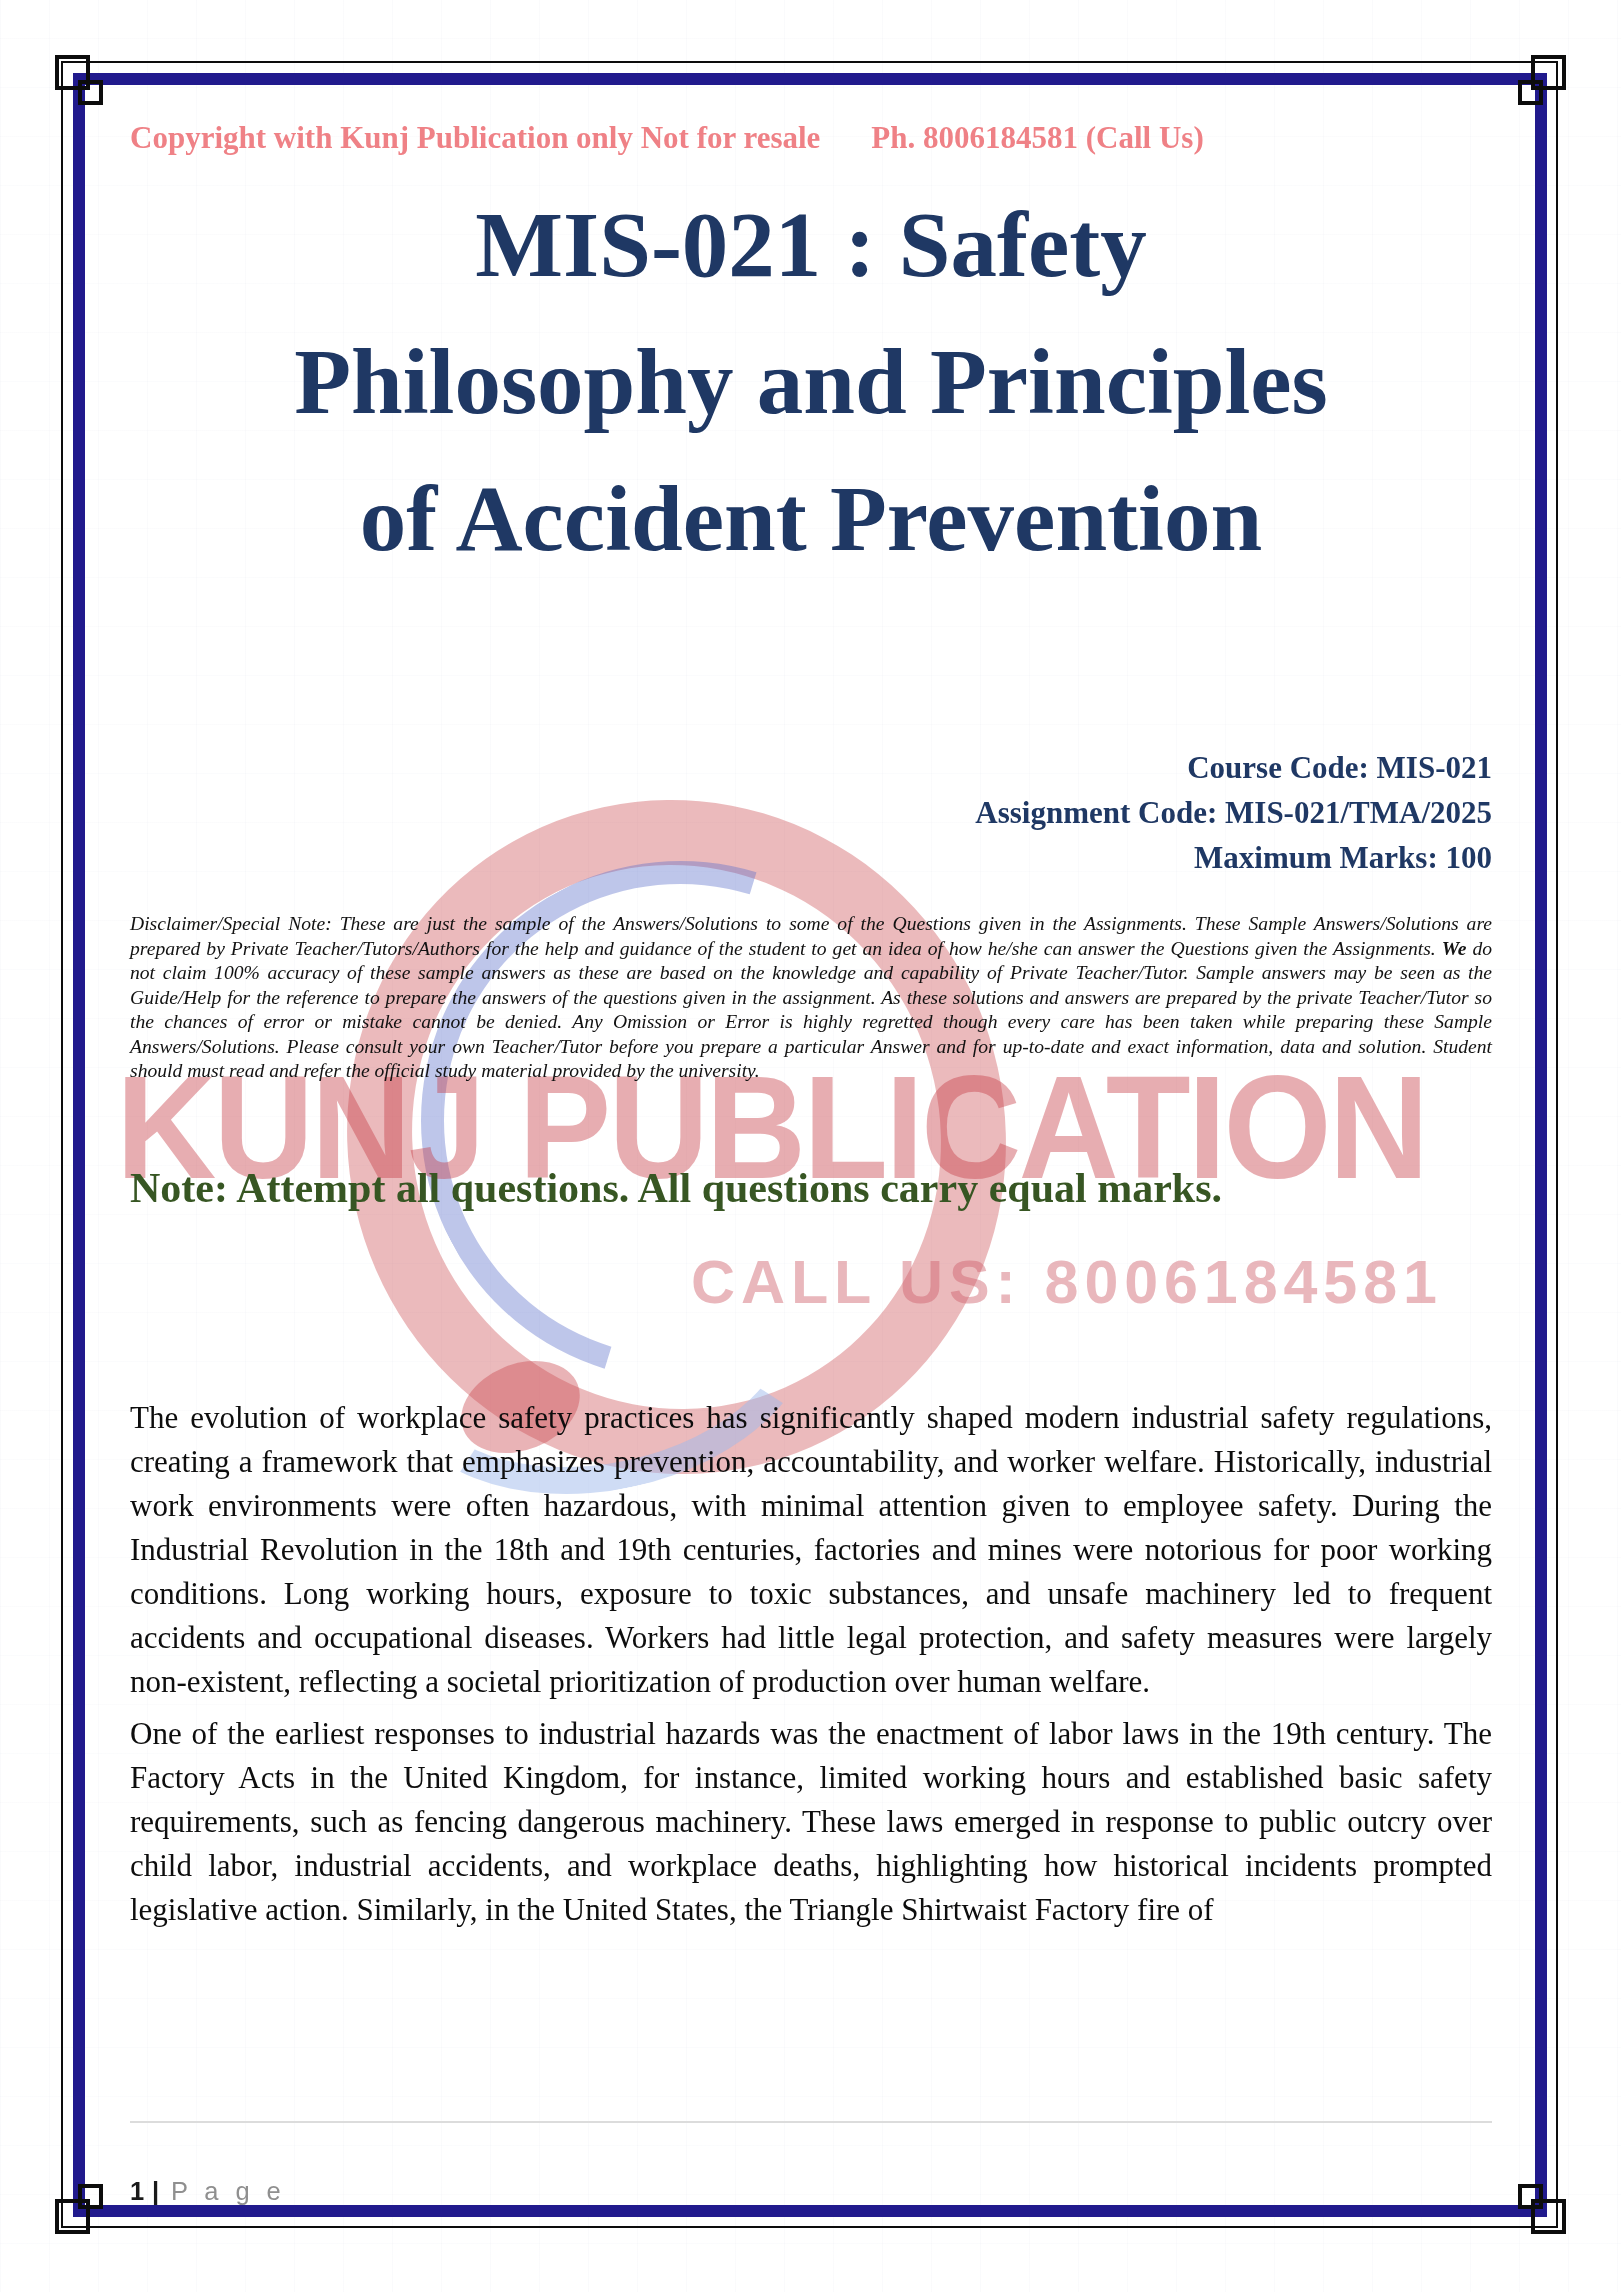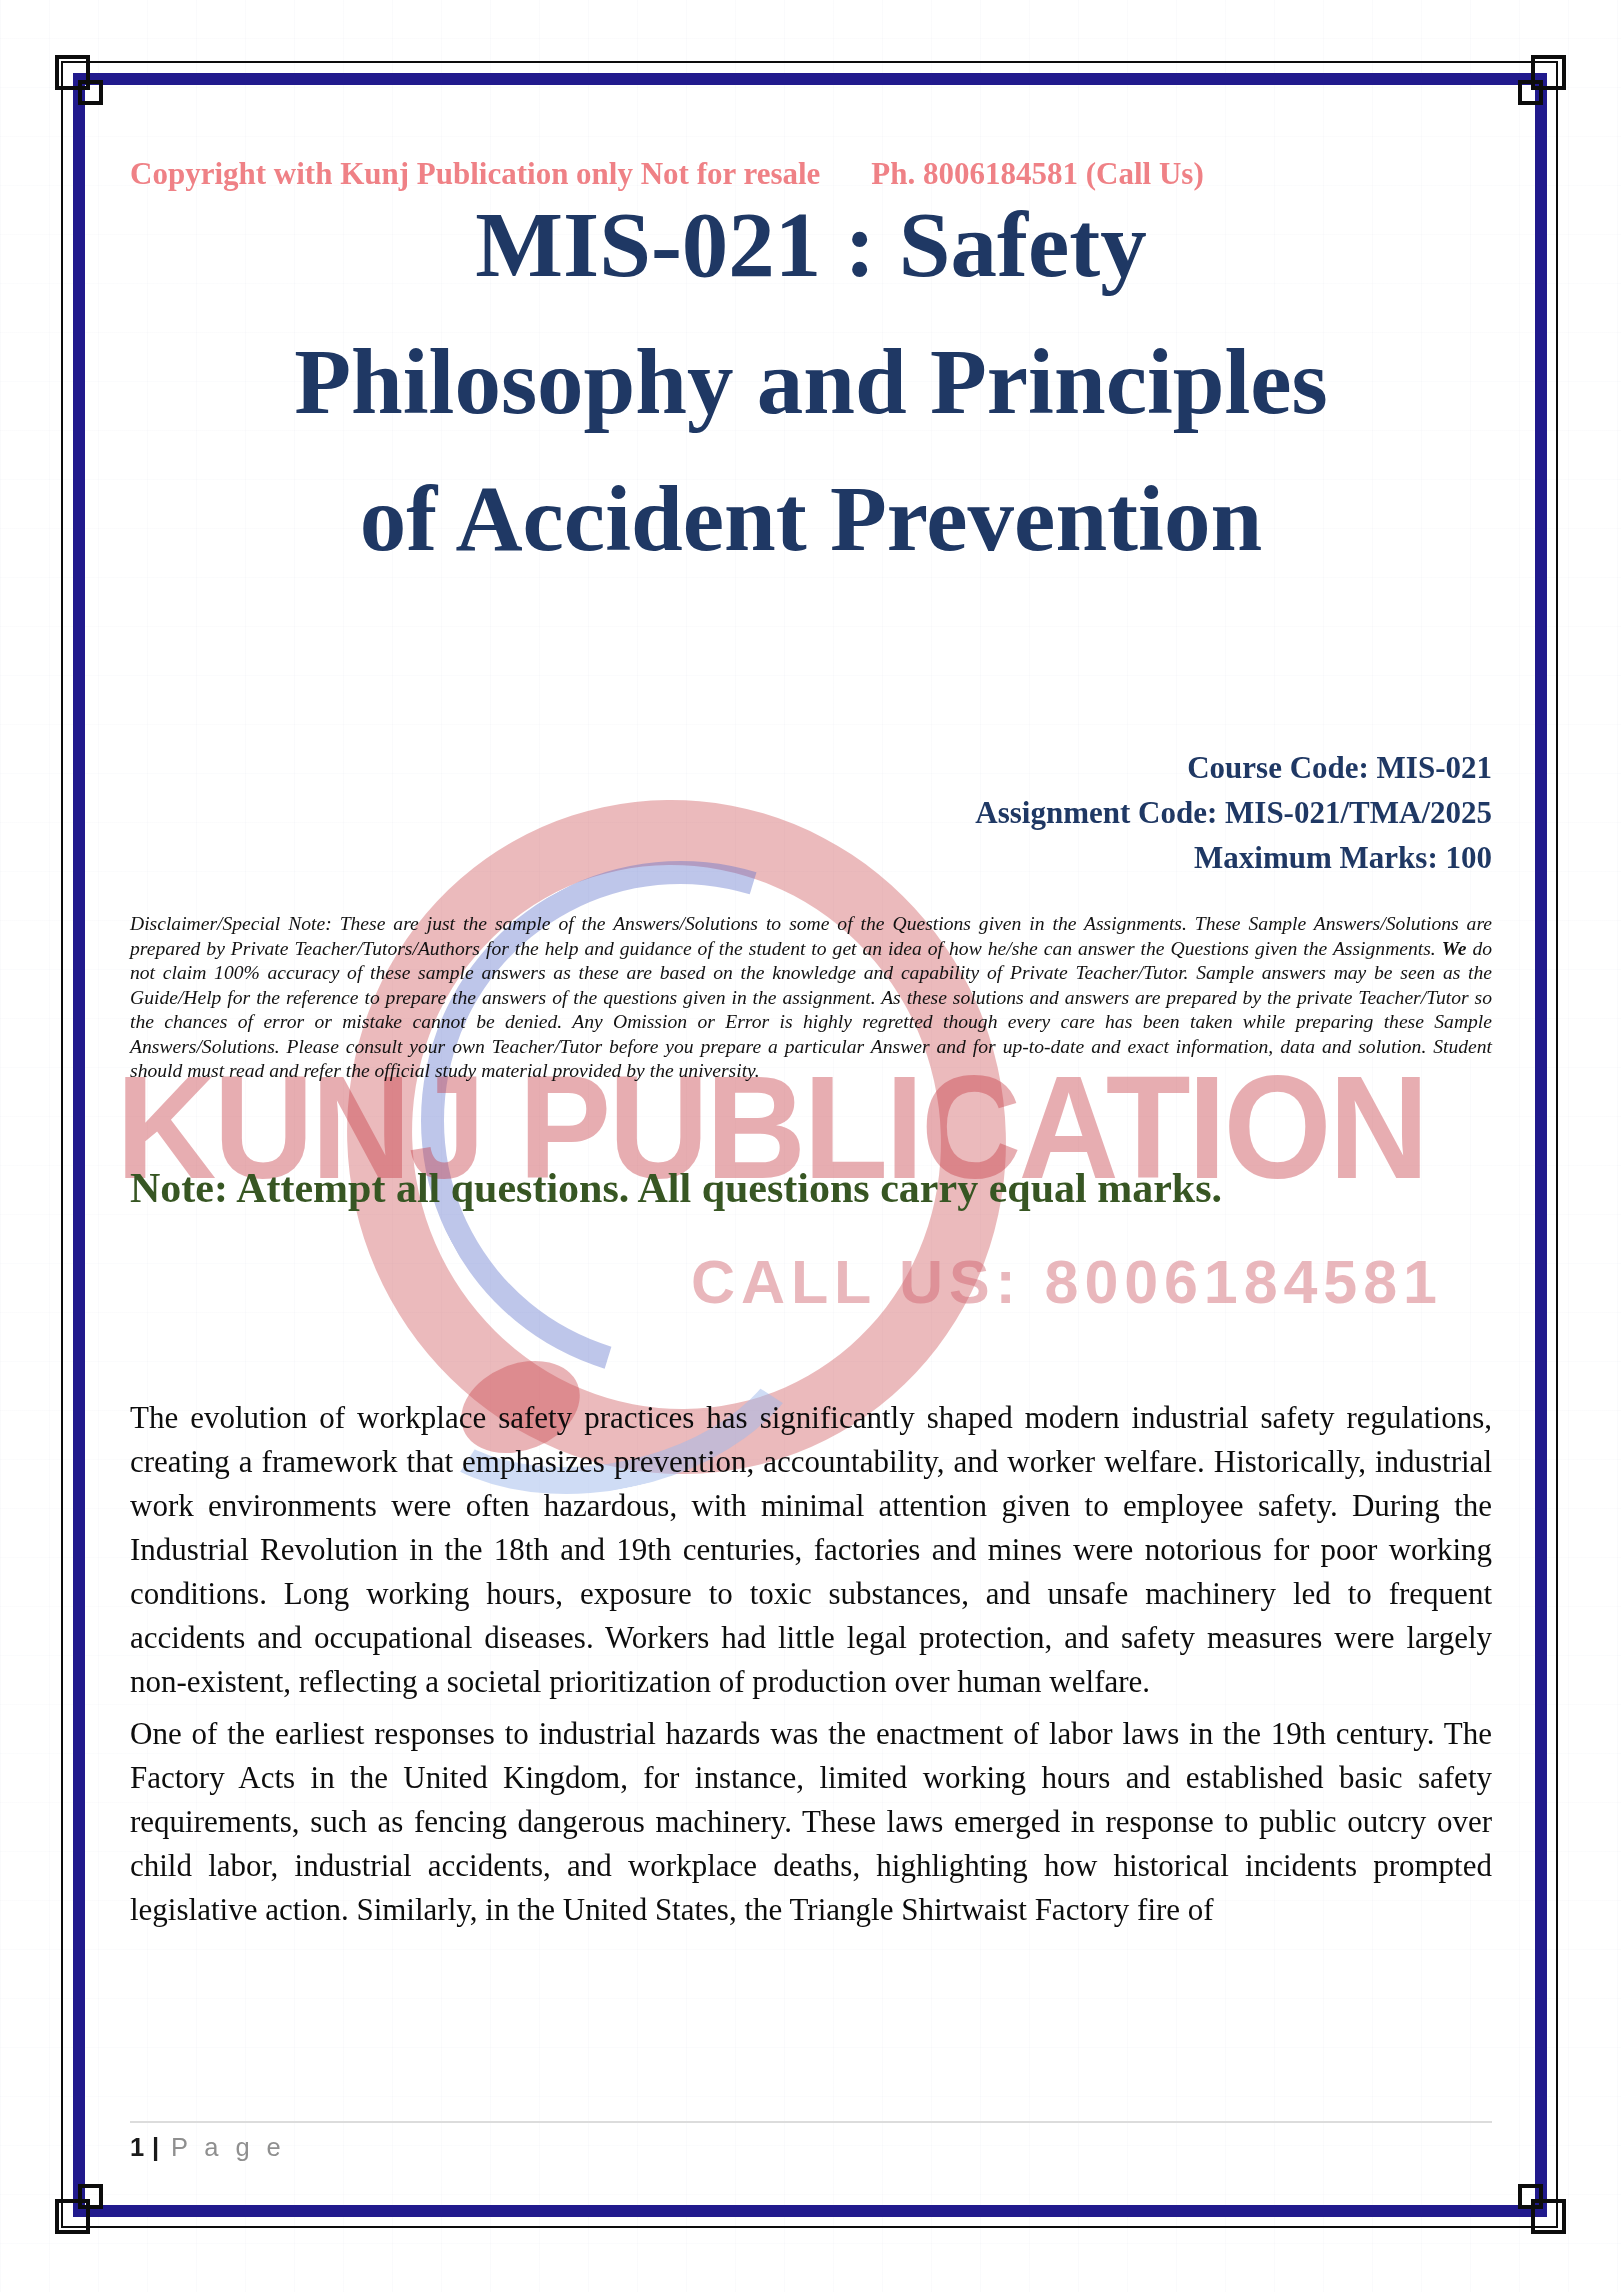--- a/index.html
+++ b/index.html
@@ -66,21 +66,21 @@
     color:rgba(208,98,108,0.46);
   }
 
   
   .content-abs{position:absolute;left:130px;width:1362px;z-index:2;}
 
   .copyright{
     top:120px;display:flex;align-items:baseline;
     color:#ef8186;font-weight:bold;font-size:31px;
   }
-  .copyright .phone{margin-left:51px;margin-top:36px;}
+  .copyright .phone{margin-left:51px;}
 
   .doc-title{
     top:176px;text-align:center;color:#1f3864;font-weight:bold;
     font-size:93px;line-height:137px;
   }
   .doc-title span{display:block;}
 
   .course-block{
     top:745px;text-align:right;color:#1f3864;font-weight:bold;
     font-size:31px;line-height:45px;
@@ -109,21 +109,21 @@
   .footer-rule{
     position:absolute;left:130px;top:2121px;width:1362px;height:0;
     border-top:2px solid #dcdcdc;z-index:2;
   }
   .footer{
     top:2133px;font-family:"Liberation Sans", sans-serif;font-size:25.5px;
     display:flex;align-items:baseline;color:#1a1a1a;
   }
   .footer .pg-num{font-weight:bold;}
   .footer .pg-sep{margin:0 11.8px 0 7.8px;font-weight:600;}
-  .footer .pg-label{color:#8f8f8f;letter-spacing:4.9px;}
+  .footer .pg-label{color:#8f8f8f;letter-spacing:4.9px;margin-top:44px;}
 </style>
 </head>
 <body>
 
 <div class="page">
 
   <div class="wm wm-ring-red"></div>
   <div class="wm wm-ring-blue"></div>
   <div class="wm wm-arc-lightblue"></div>
   <div class="wm wm-blob"></div>

